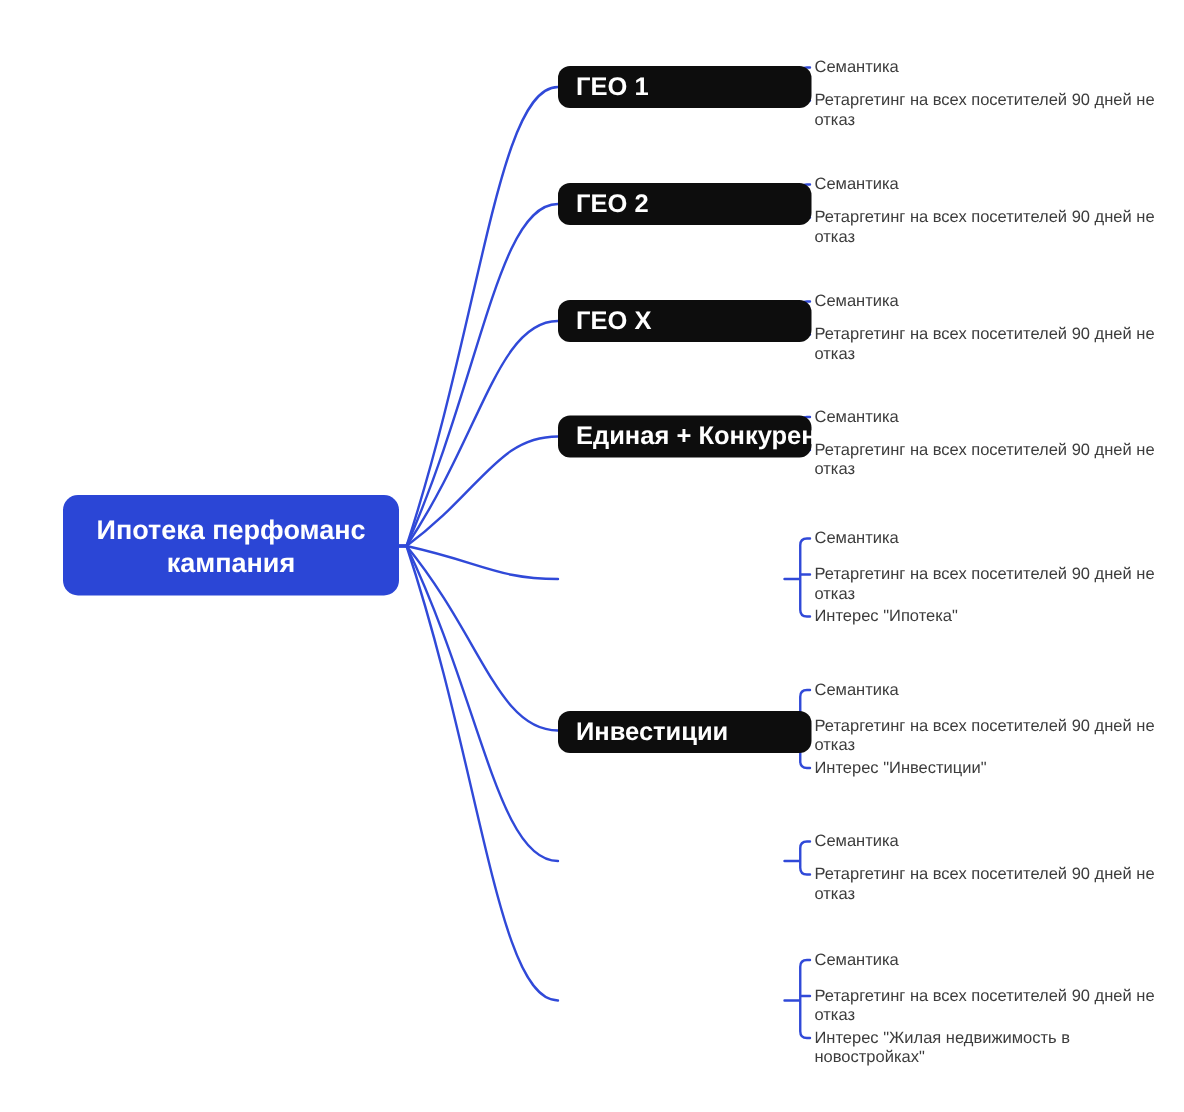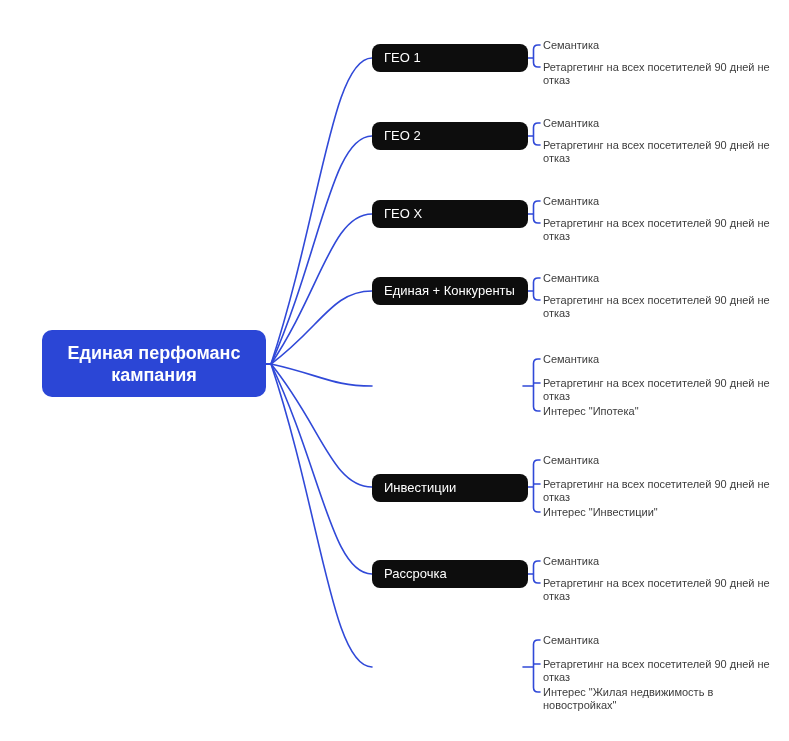--- a/index.html
+++ b/index.html
@@ -15,23 +15,23 @@
   svg.connectors{position:absolute;left:0;top:0;width:789px;height:741px;}
   svg.connectors path{fill:none;stroke:var(--connector);stroke-width:1.6;stroke-linecap:round;}
   .root-node{
     position:absolute;left:42px;top:330px;width:224px;height:67px;
     background:var(--root_bg);border-radius:10px;
     display:flex;align-items:center;justify-content:center;text-align:center;
     color:var(--root_text);font-size:18px;font-weight:bold;line-height:22px;
     white-space:pre-line;
   }
   .branch-node{
-    position:absolute;left:372px;width:156px;height:28px;
+    position:absolute;left:372px;width:169px;height:28px;
     background:var(--branch_bg);border-radius:8px;box-sizing:border-box;
-    color:var(--branch_text);font-size:13px;font-weight:normal;line-height:28px;
+    color:var(--branch_text);font-size:17px;font-weight:bold;line-height:28px;
     padding-left:12px;white-space:nowrap;
   }
   .leaf{
     position:absolute;left:543px;width:250px;
     color:var(--leaf_text);font-size:11px;line-height:13px;
     white-space:pre-line;
   }
 </style>
 </head>
 <body>
@@ -52,21 +52,21 @@
     <path d="M523,58 H533.5 M540,45 H538 Q533.5,45 533.5,49.5 V62.5 Q533.5,67 538,67 H540"></path>
     <path d="M523,136 H533.5 M540,123 H538 Q533.5,123 533.5,127.5 V140.5 Q533.5,145 538,145 H540"></path>
     <path d="M523,214 H533.5 M540,201 H538 Q533.5,201 533.5,205.5 V218.5 Q533.5,223 538,223 H540"></path>
     <path d="M523,291 H533.5 M540,278 H538 Q533.5,278 533.5,282.5 V295.5 Q533.5,300 538,300 H540"></path>
     <path d="M523,386 H533.5 M540,359 H538 Q533.5,359 533.5,363.5 V406.5 Q533.5,411 538,411 H540 M533.5,383 H540"></path>
     <path d="M523,487 H533.5 M540,460 H538 Q533.5,460 533.5,464.5 V507.5 Q533.5,512 538,512 H540 M533.5,484 H540"></path>
     <path d="M523,574 H533.5 M540,561 H538 Q533.5,561 533.5,565.5 V578.5 Q533.5,583 538,583 H540"></path>
     <path d="M523,667 H533.5 M540,640 H538 Q533.5,640 533.5,644.5 V687.5 Q533.5,692 538,692 H540 M533.5,664 H540"></path>
   </svg>
 
-  <div class="root-node">Единая перфоманс
+  <div class="root-node">Ипотека перфоманс
 кампания</div>
 
   <div class="branch-node" style="top:44px">ГЕО 1</div>
   <div class="leaf" style="top:38.5px">Семантика</div>
   <div class="leaf" style="top:60.5px">Ретаргетинг на всех посетителей 90 дней не
 отказ</div>
 
   <div class="branch-node" style="top:122px">ГЕО 2</div>
   <div class="leaf" style="top:116.5px">Семантика</div>
   <div class="leaf" style="top:138.5px">Ретаргетинг на всех посетителей 90 дней не
@@ -86,21 +86,20 @@
   <div class="leaf" style="top:376.5px">Ретаргетинг на всех посетителей 90 дней не
 отказ</div>
   <div class="leaf" style="top:404.5px">Интерес "Ипотека"</div>
 
   <div class="branch-node" style="top:474px">Инвестиции</div>
   <div class="leaf" style="top:453.5px">Семантика</div>
   <div class="leaf" style="top:477.5px">Ретаргетинг на всех посетителей 90 дней не
 отказ</div>
   <div class="leaf" style="top:505.5px">Интерес "Инвестиции"</div>
 
-  <div class="branch-node" style="top:560px">Рассрочка</div>
   <div class="leaf" style="top:554.5px">Семантика</div>
   <div class="leaf" style="top:576.5px">Ретаргетинг на всех посетителей 90 дней не
 отказ</div>
 
   <div class="leaf" style="top:633.5px">Семантика</div>
   <div class="leaf" style="top:657.5px">Ретаргетинг на всех посетителей 90 дней не
 отказ</div>
   <div class="leaf" style="top:685.5px">Интерес "Жилая недвижимость в
 новостройках"</div>
 

